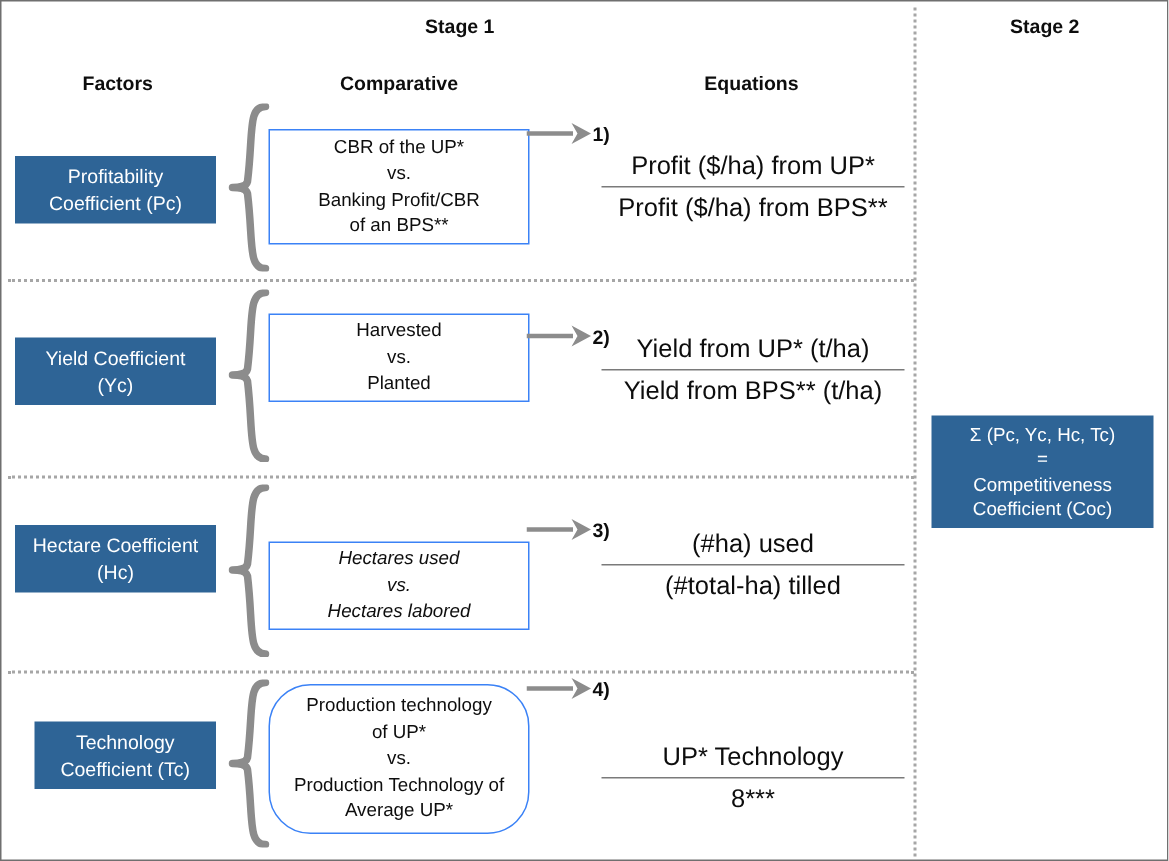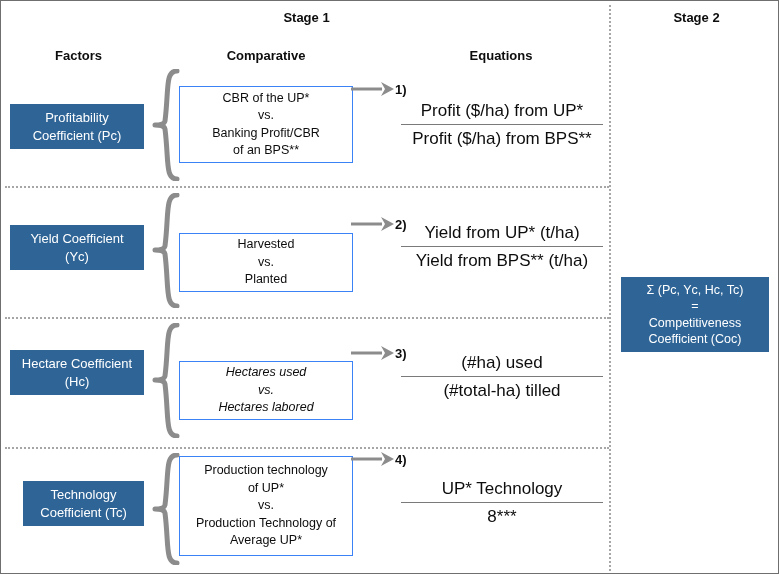--- a/index.html
+++ b/index.html
@@ -83,23 +83,23 @@
     font-size:12.5px;
     line-height:1.4;
     text-align:center;
     display:flex;
     flex-direction:column;
     align-items:center;
     justify-content:center;
     padding:3px 6px;
   }
   #comp-0{left:178px;top:85px;width:174px;height:77px;}
-  #comp-1{left:178px;top:232px;width:174px;height:59px;}
+  #comp-1{left:178px;top:208px;width:174px;height:59px;}
   #comp-2{left:178px;top:360px;width:174px;height:59px;font-style:italic;}
-  #comp-3{left:178px;top:455px;width:174px;height:100px;}
+  #comp-3{left:178px;top:455px;width:174px;height:100px;border-radius:28px;}
   .comp-line{white-space:nowrap;}
 
   
   .arrow{
     position:absolute;
     width:44px;height:16px;
     color:#8c8c8c;
   }
   #arrow-0{left:350px;top:80px;}
   #arrow-1{left:350px;top:215px;}
@@ -123,21 +123,21 @@
     position:absolute;
     left:400px;
     width:202px;
     text-align:center;
     font-size:17px;
     color:#0d0d0d;
   }
   #frac-0{top:100px;}
   #frac-1{top:222px;}
   #frac-2{top:352px;}
-  #frac-3{top:478px;}
+  #frac-3{top:494px;}
   .numer{padding-bottom:3px;white-space:nowrap;}
   .frac-bar{height:0;border-top:1px solid #7a7a7a;}
   .denom{padding-top:4px;white-space:nowrap;}
 
   
   #summary-box{
     position:absolute;
     left:620px;top:276px;width:148px;height:75px;
     background:#2e6496;
     color:#ffffff;

